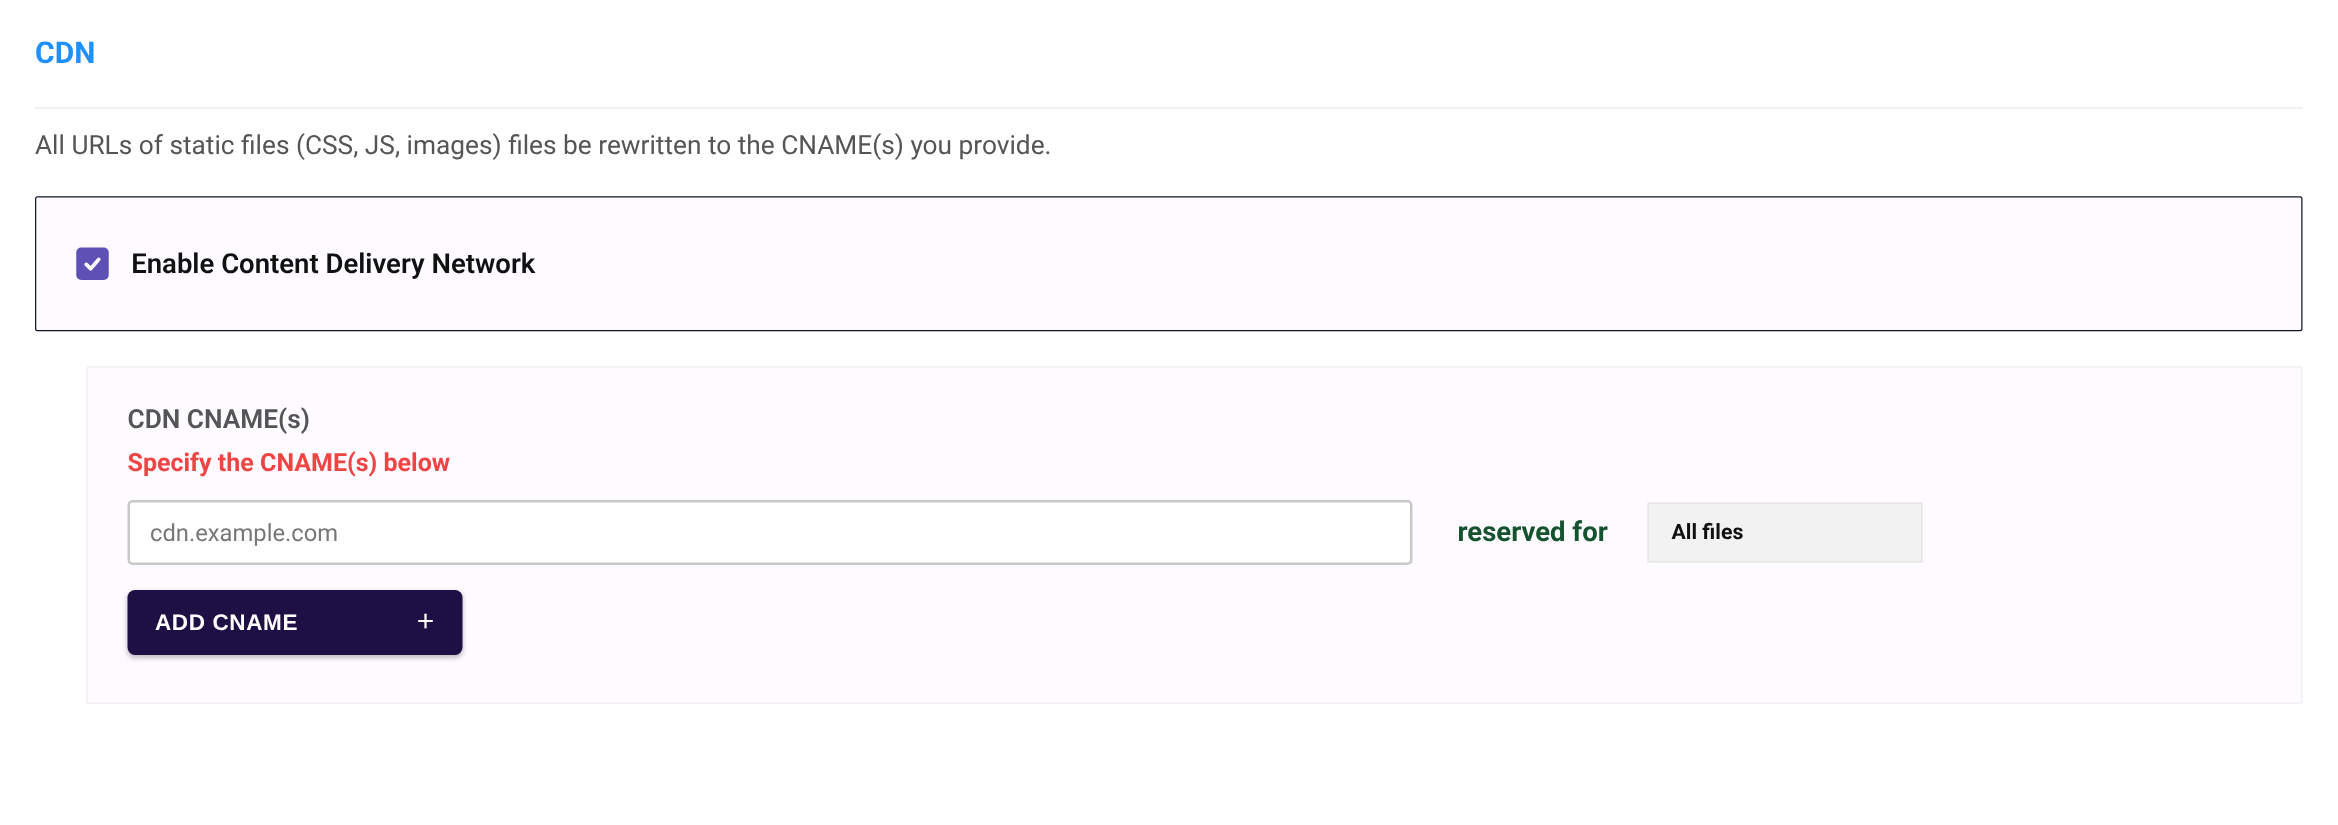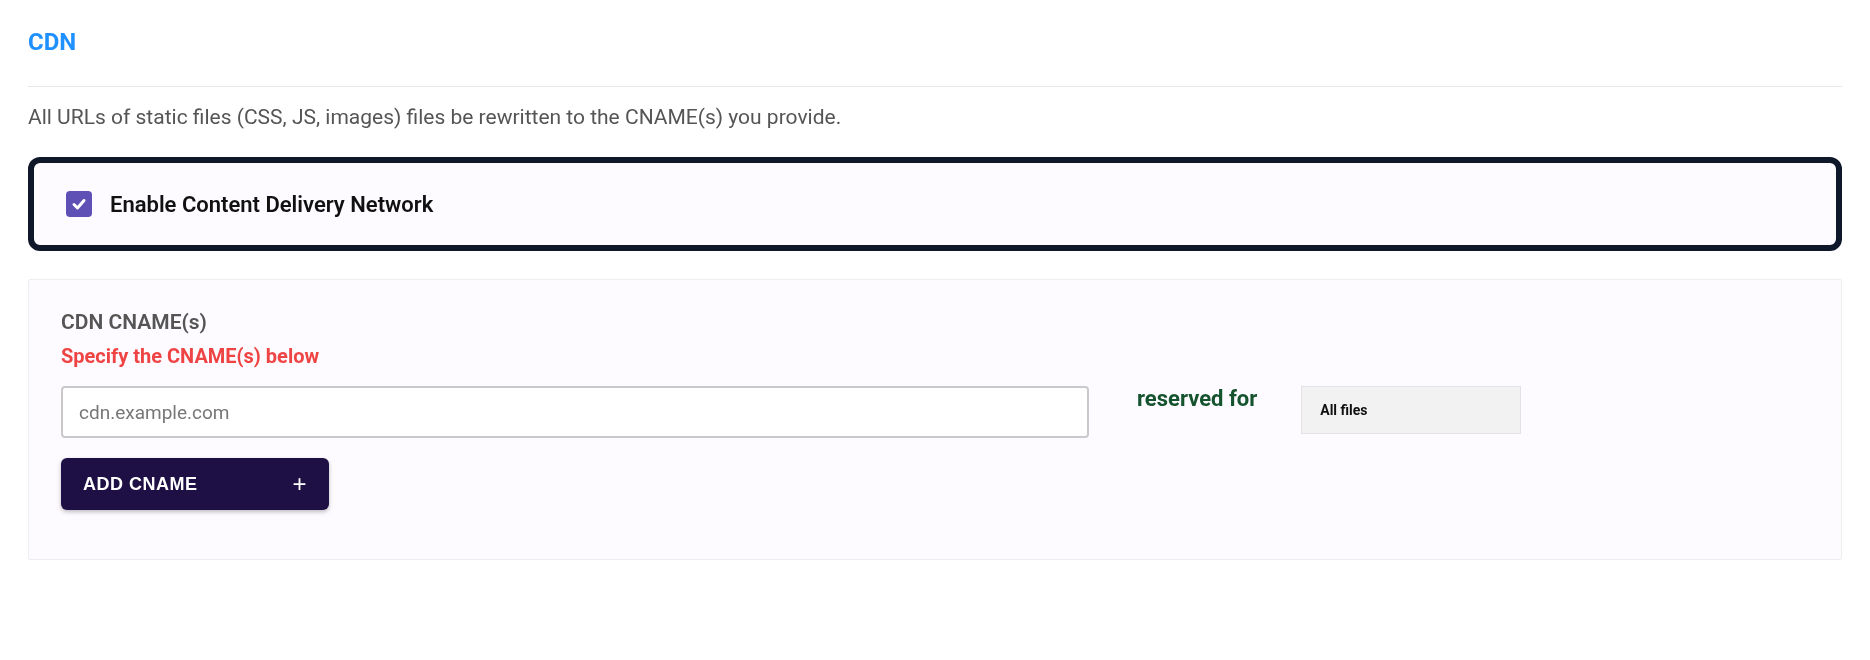--- a/index.html
+++ b/index.html
@@ -24,24 +24,24 @@
     border: none;
     border-top: 1px solid #e8e8e8;
     margin-bottom: 18px;
   }
   .description {
     color: #555;
     font-size: 21px;
     margin-bottom: 28px;
   }
   .panel {
-    border: 6px solid #0f172a;
+    border: 1px solid #0f172a;
     background: #fdfbff;
-    border-radius: 12px;
-    padding: 28px 32px;
+    border-radius: 2px;
+    padding: 40px 32px;
     margin-bottom: 28px;
   }
   .checkbox-row {
     display: flex;
     align-items: center;
     gap: 18px;
   }
   .checkbox {
     width: 26px;
     height: 26px;
@@ -64,37 +64,39 @@
   }
   .checkbox-label {
     font-size: 22px;
     font-weight: 600;
     color: #111;
   }
   .panel2 {
     border: 1px solid #eee;
     background: #fdfbff;
     border-radius: 2px;
-    padding: 30px 32px 49px 32px;
+    padding: 30px 32px 38px 32px;
+    margin-left: 41px;
   }
   .sub-title {
     font-size: 21px;
     font-weight: 600;
     color: #555;
     margin-bottom: 10px;
   }
   .sub-desc {
     font-size: 20px;
     color: #ef4444;
     margin-bottom: 18px;
     font-weight: bold;
   }
   .cname-row {
     display: flex;
-    gap: 44px;
+    align-items: center;
+    gap: 32px;
     margin-bottom: 20px;
   }
   .cname-input {
     flex: 0 0 auto;
     width: 1028px;
     height: 52px;
     border: 2px solid #c9c9c9;
     border-radius: 4px;
     padding: 8px 16px;
     font-size: 19px;
@@ -111,21 +113,21 @@
     color: #14532d;
     white-space: nowrap;
     margin-left: 4px;
   }
   .select-box {
     height: 48px;
     min-width: 220px;
     border: 1px solid #e3e3e3;
     background: #f2f2f2;
     padding: 10px 18px;
-    font-size: 14px;
+    font-size: 17px;
     font-weight: 700;
     color: #111;
     display: flex;
     align-items: center;
     cursor: pointer;
   }
   .add-btn {
     display: inline-flex;
     align-items: center;
     justify-content: space-between;

